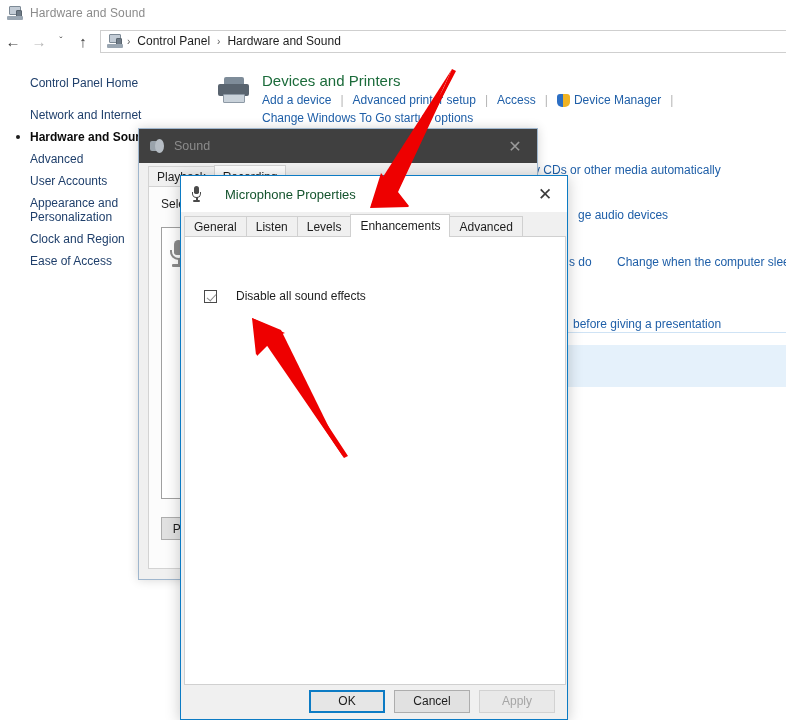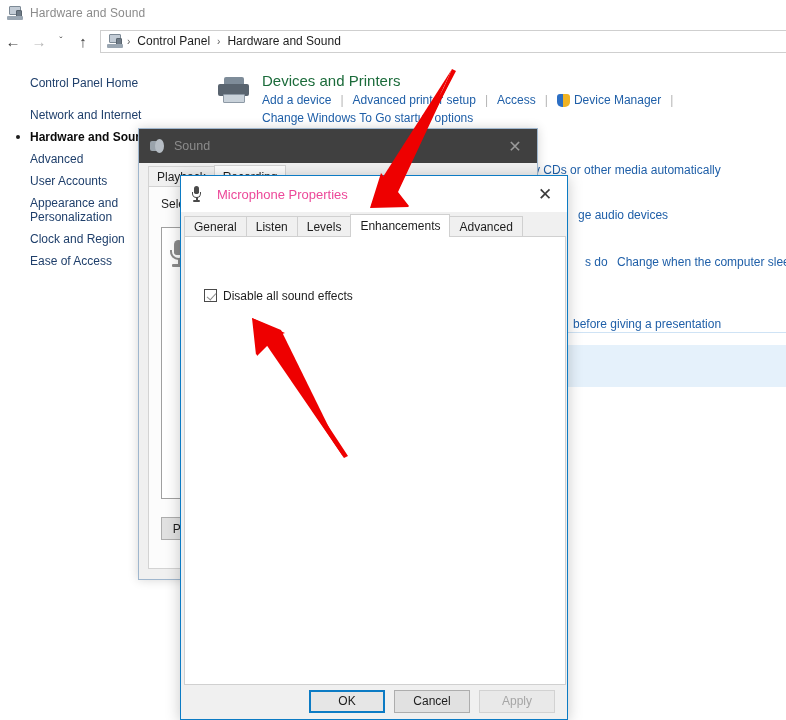--- a/index.html
+++ b/index.html
@@ -420,22 +420,22 @@
     left: 0; top: 0;
     width: 100%; height: 36px;
     background: #ffffff;
     display: flex;
     align-items: center;
     padding-left: 9px;
     box-sizing: border-box;
   }
   #mic-titlebar .mtitle {
     font-size: 13px;
-    color: #ec4899;
-    margin-left: 14px;
+    color: #14532d;
+    margin-left: 22px;
   }
   .mic-small-icon {
     width: 13px; height: 16px;
     position: relative;
     flex: 0 0 auto;
   }
   .mic-small-icon .cap {
     position: absolute; left: 4px; top: 0;
     width: 5px; height: 8px;
     background: #4a4a4a;
@@ -503,21 +503,22 @@
     left: 3px; top: 60px;
     width: 382px; height: 449px;
     background: #ffffff;
     border: 1px solid #d0d0d0;
     box-sizing: border-box;
   }
   #disable-effects-row {
     position: absolute;
     left: 19px; top: 52px;
     display: flex;
-    align-items: flex-start;
+    align-items: flex-end;
+    gap: 13px;
   }
   .checkbox {
     width: 13px; height: 13px;
     border: 1px solid #4a4a4a;
     background: #ffffff;
     box-sizing: border-box;
     position: relative;
     flex: 0 0 auto;
     margin-right: 6px;
   }
@@ -641,21 +642,21 @@
       <span class="pipe">|</span>
     </div>
 
     <div class="link-row r2">
       <span class="link">Change Windows To Go startup options</span>
     </div>
   </div>
 
   <div class="bg-link" style="left:534px; top:163px;">y CDs or other media automatically</div>
   <div class="bg-link" style="left:578px; top:208px;">ge audio devices</div>
-  <div class="bg-link" style="left:569px; top:255px;padding-left:16px;">s do</div>
+  <div class="bg-link" style="left:569px; top:255px;">s do</div>
   <div class="bg-link" style="left:617px; top:255px;">Change when the computer slee</div>
   <div class="bg-link" style="left:573px; top:317px;">before giving a presentation</div>
 
   <div id="hover-band-edge"></div>
   <div id="hover-band"></div>
 </div>
 
 <div id="sound-dialog">
 
   <div id="sound-titlebar">

